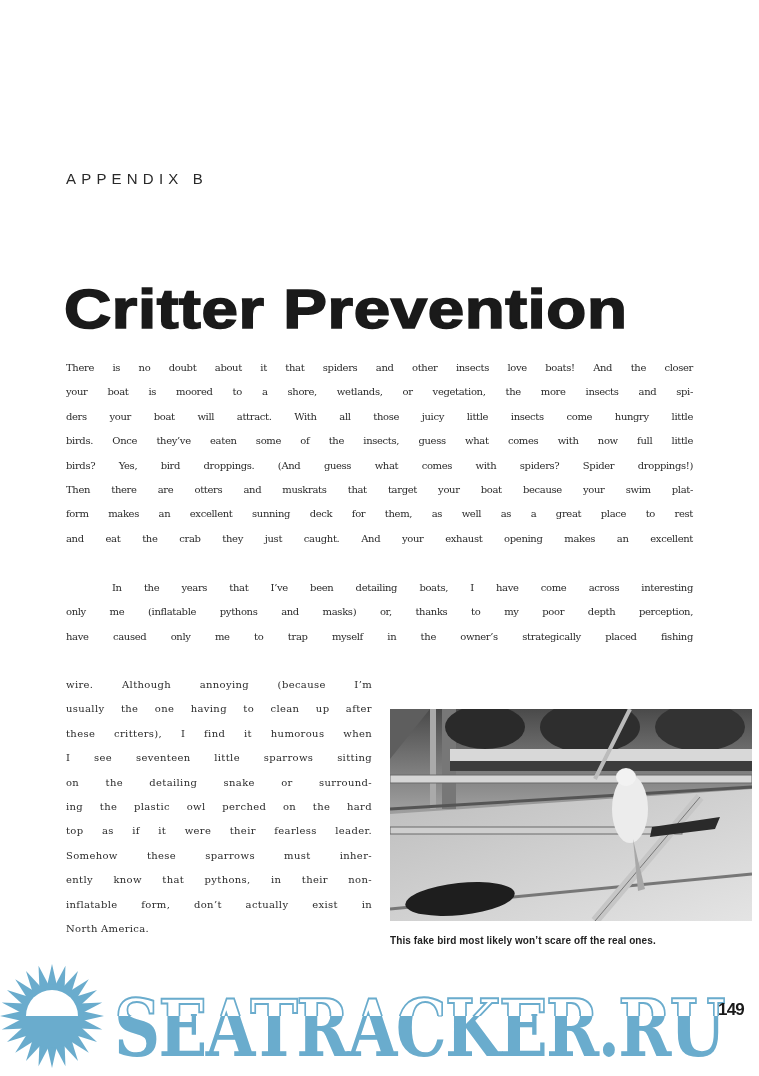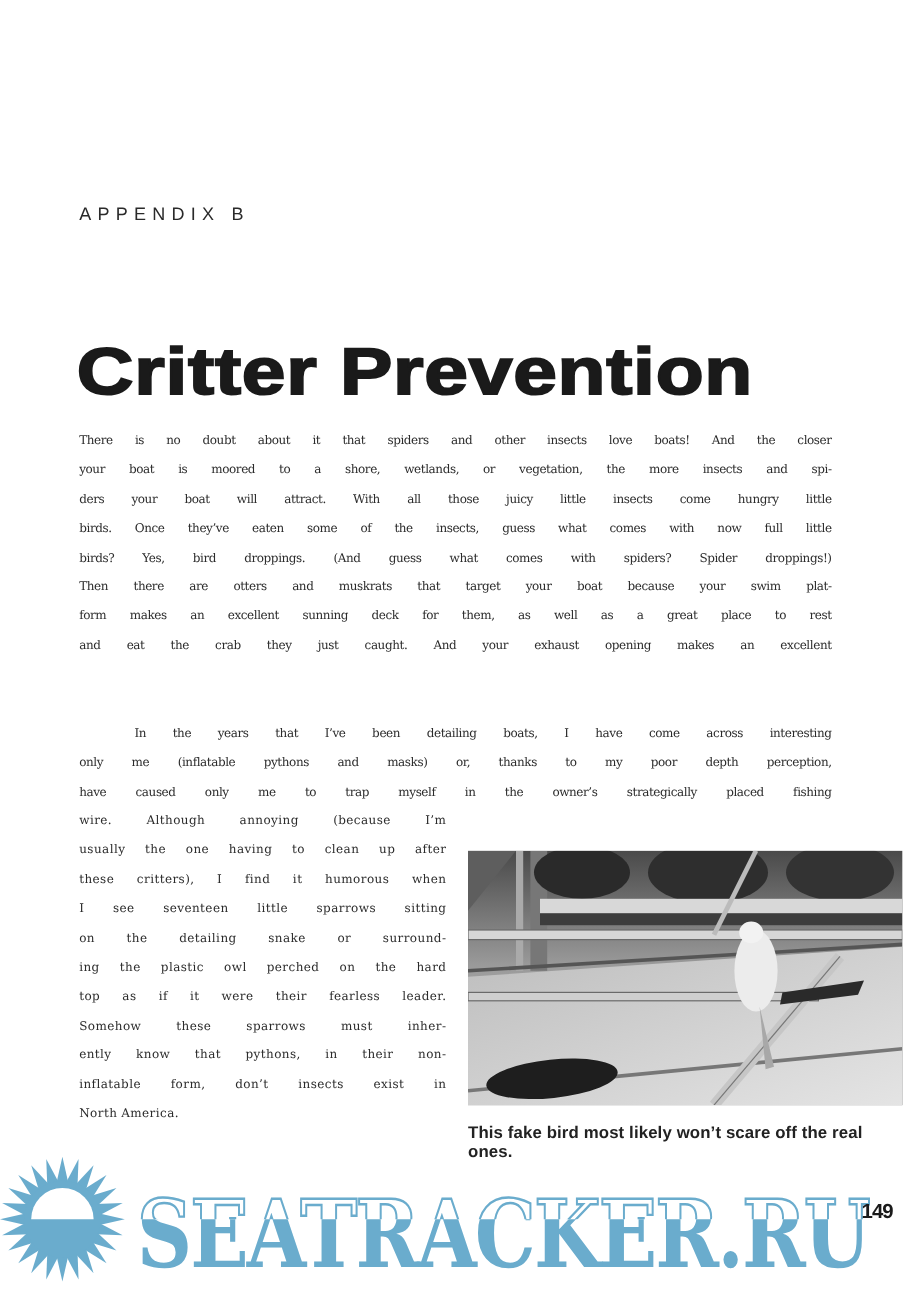--- a/index.html
+++ b/index.html
@@ -23,30 +23,30 @@
     font-family: "DejaVu Serif", serif;
     font-size: 10px; line-height: 24.4px; color: #2b2b2b;
   }
   .para {
     position: absolute; left: 66px; width: 627px;
     text-align: justify; letter-spacing: -0.35px; word-spacing: -0.3px;
   }
   .para .line { display: block; white-space: nowrap; text-align-last: justify; text-align: justify; }
   .para .line.last { text-align-last: left; }
   .narrow .line { width: 306px; }
-  .indent { padding-left: 46px; margin-top: 24px; }
+  .indent { padding-left: 46px; }
 
   .figure {
     position: absolute; left: 390px; top: 709px; width: 362px; height: 212px;
     background: #8a8a8a; overflow: hidden;
   }
   .caption {
     position: absolute; left: 390px; top: 935px;
     font-family: "Liberation Sans", sans-serif; font-weight: bold;
-    font-size: 14px; color: #222; letter-spacing: 0.1px;
+    font-size: 10px; color: #222; letter-spacing: 0.1px;
   }
   .page-number {
     position: absolute; left: 718px; top: 1000px;
     font-family: "Liberation Sans", sans-serif; font-weight: bold;
     font-size: 17px; color: #1a1a1a; letter-spacing: -0.8px;
   }
   .watermark {
     position: absolute; left: 0; top: 960px; width: 705px; height: 116px;
   }
 </style>
@@ -76,21 +76,21 @@
 <div class="para narrow body-text" style="top:673px; width:306px; letter-spacing:0.35px;">
   <span class="line">wire. Although annoying (because I’m</span>
   <span class="line">usually the one having to clean up after</span>
   <span class="line">these critters), I find it humorous when</span>
   <span class="line">I see seventeen little sparrows sitting</span>
   <span class="line">on the detailing snake or surround-</span>
   <span class="line">ing the plastic owl perched on the hard</span>
   <span class="line">top as if it were their fearless leader.</span>
   <span class="line">Somehow these sparrows must inher-</span>
   <span class="line">ently know that pythons, in their non-</span>
-  <span class="line">inflatable form, don’t insects exist in</span>
+  <span class="line">inflatable form, don’t actually exist in</span>
   <span class="line last">North America.</span>
 </div>
 
 <div class="figure">
   <svg width="362" height="212" viewBox="0 0 362 212" xmlns="http://www.w3.org/2000/svg">
     <defs>
       <linearGradient id="bg" x1="0" y1="0" x2="0" y2="1">
         <stop offset="0" stop-color="#4a4a4a"></stop>
         <stop offset="0.45" stop-color="#9a9a9a"></stop>
         <stop offset="1" stop-color="#c8c8c8"></stop>

